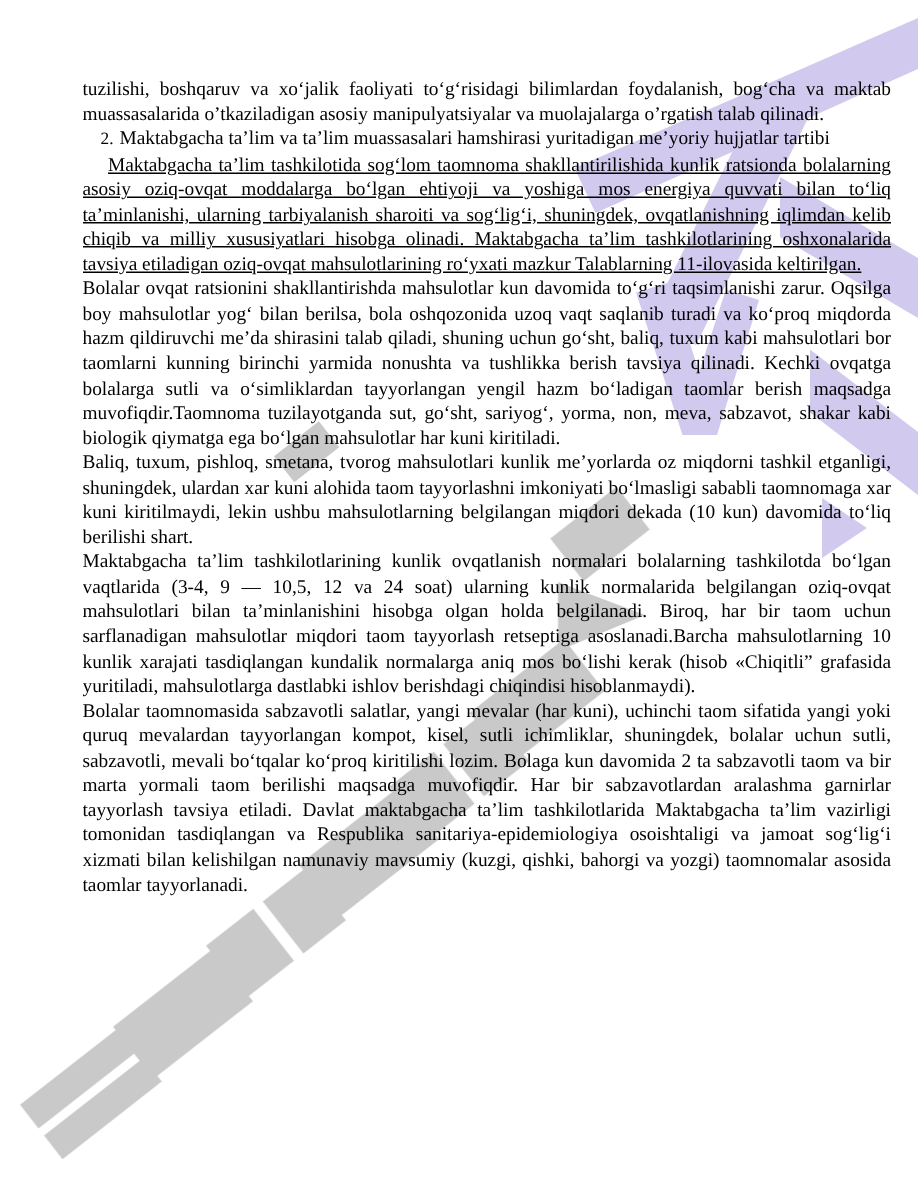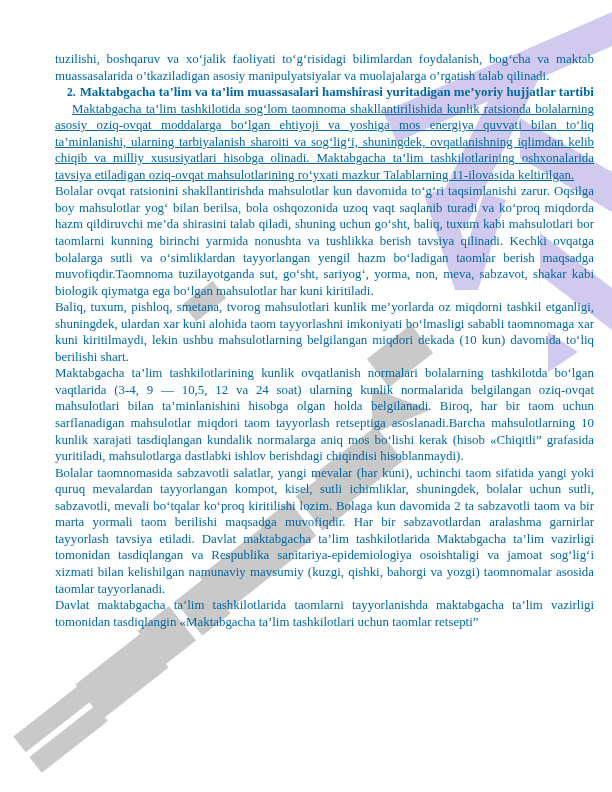--- a/index.html
+++ b/index.html
@@ -24,29 +24,29 @@
     z-index: 0;
   }
   .content {
     position: absolute;
     top: 51px;
     left: 55px;
     width: 539px;
     z-index: 1;
     font-size: 12.9px;
     line-height: 16.55px;
-    color: #0369a1;
+    color: #000000;
     text-align: justify;
   }
   .content p {
     margin: 0;
     padding: 0;
   }
   .heading {
-    font-weight: bold;
+    font-weight: normal;
     text-indent: 12px;
   }
   .secnum {
     font-size: 11.5px;
     margin-right: 4px;
   }
   .first-indent {
     text-indent: 17px;
     text-decoration: underline;
   }
@@ -100,16 +100,15 @@
   </svg>
 
   <div class="content">
     <p>tuzilishi, boshqaruv va xo‘jalik faoliyati to‘g‘risidagi bilimlardan foydalanish, bog‘cha va maktab muassasalarida o’tkaziladigan asosiy manipulyatsiyalar va muolajalarga o’rgatish talab qilinadi.</p>
     <p class="heading"><span class="secnum">2.</span><span>Maktabgacha ta’lim va ta’lim muassasalari hamshirasi yuritadigan me’yoriy hujjatlar tartibi</span></p>
     <p class="first-indent">Maktabgacha ta’lim tashkilotida sog‘lom taomnoma shakllantirilishida kunlik ratsionda bolalarning asosiy oziq-ovqat moddalarga bo‘lgan ehtiyoji va yoshiga mos energiya quvvati bilan to‘liq ta’minlanishi, ularning tarbiyalanish sharoiti va sog‘lig‘i, shuningdek, ovqatlanishning iqlimdan kelib chiqib va milliy xususiyatlari hisobga olinadi. Maktabgacha ta’lim tashkilotlarining oshxonalarida tavsiya etiladigan oziq-ovqat mahsulotlarining ro‘yxati mazkur Talablarning 11-ilovasida keltirilgan.</p>
     <p>Bolalar ovqat ratsionini shakllantirishda mahsulotlar kun davomida to‘g‘ri taqsimlanishi zarur. Oqsilga boy mahsulotlar yog‘ bilan berilsa, bola oshqozonida uzoq vaqt saqlanib turadi va ko‘proq miqdorda hazm qildiruvchi me’da shirasini talab qiladi, shuning uchun go‘sht, baliq, tuxum kabi mahsulotlari bor taomlarni kunning birinchi yarmida nonushta va tushlikka berish tavsiya qilinadi. Kechki ovqatga bolalarga sutli va o‘simliklardan tayyorlangan yengil hazm bo‘ladigan taomlar berish maqsadga muvofiqdir.Taomnoma tuzilayotganda sut, go‘sht, sariyog‘, yorma, non, meva, sabzavot, shakar kabi biologik qiymatga ega bo‘lgan mahsulotlar har kuni kiritiladi.</p>
     <p>Baliq, tuxum, pishloq, smetana, tvorog mahsulotlari kunlik me’yorlarda oz miqdorni tashkil etganligi, shuningdek, ulardan xar kuni alohida taom tayyorlashni imkoniyati bo‘lmasligi sababli taomnomaga xar kuni kiritilmaydi, lekin ushbu mahsulotlarning belgilangan miqdori dekada (10 kun) davomida to‘liq berilishi shart.</p>
     <p>Maktabgacha ta’lim tashkilotlarining kunlik ovqatlanish normalari bolalarning tashkilotda bo‘lgan vaqtlarida (3-4, 9 — 10,5, 12 va 24 soat) ularning kunlik normalarida belgilangan oziq-ovqat mahsulotlari bilan ta’minlanishini hisobga olgan holda belgilanadi. Biroq, har bir taom uchun sarflanadigan mahsulotlar miqdori taom tayyorlash retseptiga asoslanadi.Barcha mahsulotlarning 10 kunlik xarajati tasdiqlangan kundalik normalarga aniq mos bo‘lishi kerak (hisob «Chiqitli” grafasida yuritiladi, mahsulotlarga dastlabki ishlov berishdagi chiqindisi hisoblanmaydi).</p>
     <p>Bolalar taomnomasida sabzavotli salatlar, yangi mevalar (har kuni), uchinchi taom sifatida yangi yoki quruq mevalardan tayyorlangan kompot, kisel, sutli ichimliklar, shuningdek, bolalar uchun sutli, sabzavotli, mevali bo‘tqalar ko‘proq kiritilishi lozim. Bolaga kun davomida 2 ta sabzavotli taom va bir marta yormali taom berilishi maqsadga muvofiqdir. Har bir sabzavotlardan aralashma garnirlar tayyorlash tavsiya etiladi. Davlat maktabgacha ta’lim tashkilotlarida Maktabgacha ta’lim vazirligi tomonidan tasdiqlangan va Respublika sanitariya-epidemiologiya osoishtaligi va jamoat sog‘lig‘i xizmati bilan kelishilgan namunaviy mavsumiy (kuzgi, qishki, bahorgi va yozgi) taomnomalar asosida taomlar tayyorlanadi.</p>
-    <p>Davlat maktabgacha ta’lim tashkilotlarida taomlarni tayyorlanishda maktabgacha ta’lim vazirligi tomonidan tasdiqlangin «Maktabgacha ta’lim tashkilotlari uchun taomlar retsepti”</p>
   </div>
 
 </div>
 
 </body></html>

